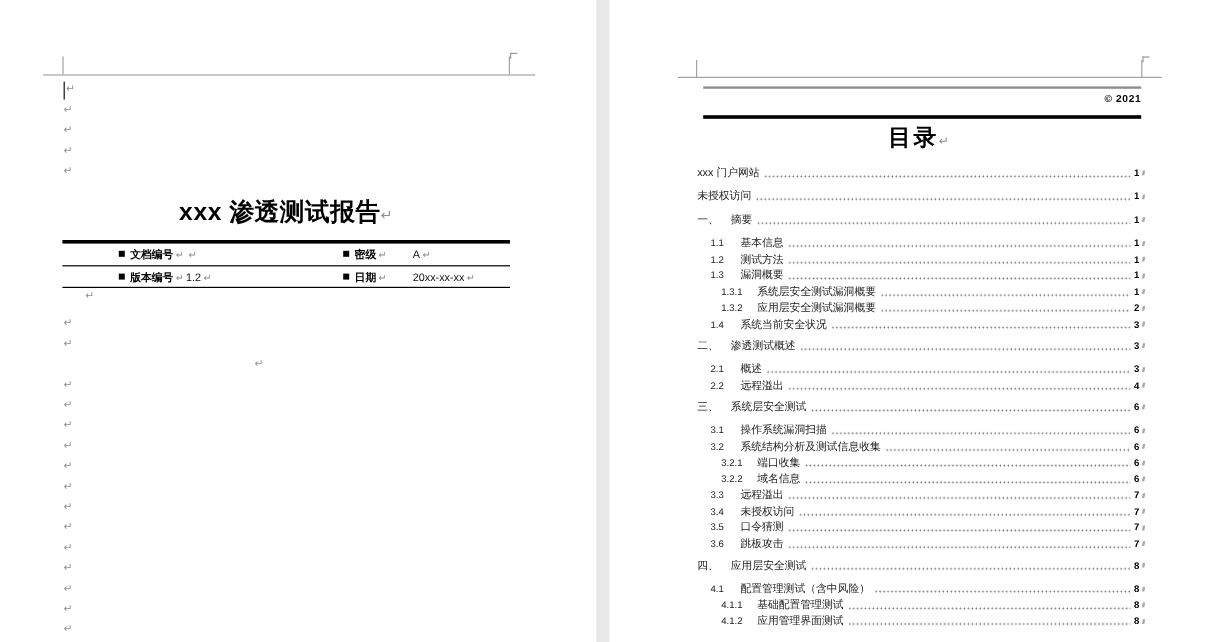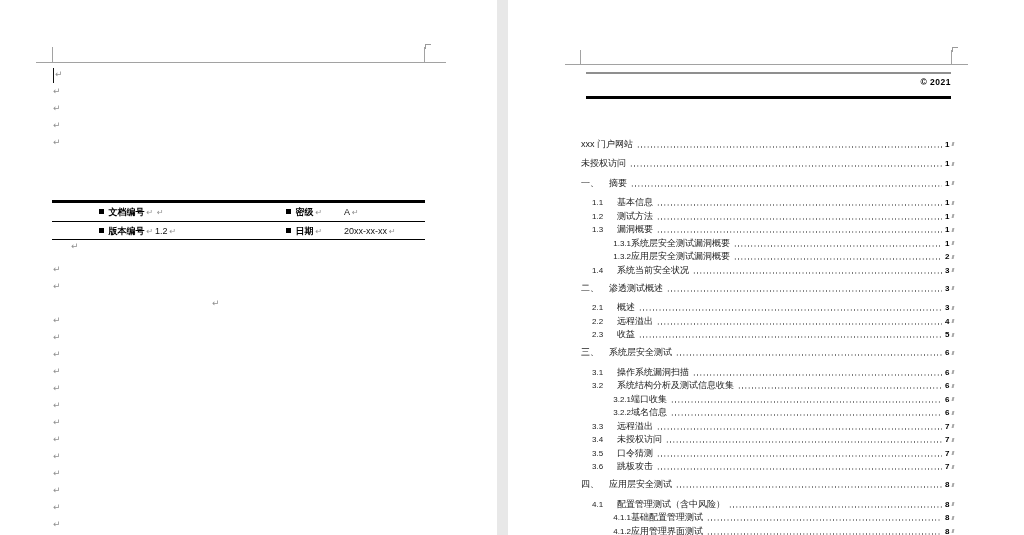--- a/index.html
+++ b/index.html
@@ -42,21 +42,21 @@
   .toc-title .inline-pmark{font-size:10px;letter-spacing:0;}
 
   
   .toc-list{position:absolute;left:73px;top:133px;width:372px;}
   .trow{display:flex;align-items:center;height:13.5px;font-size:9px;color:#1a1a1a;white-space:nowrap;}
   .trow.sec{margin:4.5px 0 6px 0;}
   .trow .num{font-size:8px;color:#1a1a1a;}
   .trow.lv0 .num{font-size:9px;min-width:28px;}
   .trow.lv1{padding-left:11px;}
   .trow.lv1 .num{min-width:25px;}
-  .trow.lv2{padding-left:20px;text-align:right;}
+  .trow.lv2{padding-left:20px;}
   .trow.lv2 .num{min-width:30px;}
   .lead{flex:1;height:4px;margin:5px 3px 0 4px;
         background-image:radial-gradient(circle at 1.2px 2px,#777 0.7px,transparent 0.9px);
         background-size:3.3px 4px;background-repeat:repeat-x;}
   .pnum{font-size:8px;font-weight:bold;color:#000;}
   .etick{width:1.5px;height:4px;background:#a8a8a8;margin-left:2px;transform:skewX(-12deg);}
 </style>
 </head>
 <body>
 
@@ -88,20 +88,21 @@
         <span class="pmark" style="left: 53px; top: 401px;">↵</span>
         <span class="pmark" style="left: 53px; top: 418px;">↵</span>
         <span class="pmark" style="left: 53px; top: 435px;">↵</span>
         <span class="pmark" style="left: 53px; top: 452px;">↵</span>
         <span class="pmark" style="left: 53px; top: 469px;">↵</span>
         <span class="pmark" style="left: 53px; top: 486px;">↵</span>
         <span class="pmark" style="left: 53px; top: 503px;">↵</span>
         <span class="pmark" style="left: 53px; top: 520px;">↵</span>
       </div>
 
+    <div class="cover-title"><span>xxx 渗透测试报告</span><span class="inline-pmark">↵</span></div>
 
     <div class="ctable">
       <div class="sep"></div>
       <div class="tcell" style="left:4px;top:3.5px;"><span class="sq"></span><b>文档编号</b><span class="inline-pmark">↵</span></div>
       <div class="tcell" style="left:60px;top:3.5px;"><span class="tval"></span><span class="inline-pmark">↵</span></div>
       <div class="tcell" style="left:191px;top:3.5px;"><span class="sq"></span><b>密级</b><span class="inline-pmark">↵</span></div>
       <div class="tcell" style="left:249px;top:3.5px;"><span class="tval">A</span><span class="inline-pmark">↵</span></div>
       <div class="tcell" style="left:4px;top:22.5px;"><span class="sq"></span><b>版本编号</b><span class="inline-pmark">↵</span></div>
       <div class="tcell" style="left:60px;top:22.5px;"><span class="tval">1.2</span><span class="inline-pmark">↵</span></div>
       <div class="tcell" style="left:191px;top:22.5px;"><span class="sq"></span><b>日期</b><span class="inline-pmark">↵</span></div>
@@ -115,20 +116,21 @@
 
     <div class="bline" style="left:57px;top:64px;width:403px;height:1px;"></div>
     <div class="bline" style="left:72px;top:50px;width:1px;height:15px;"></div>
     <div class="bline" style="left:443px;top:50px;width:1px;height:15px;"></div>
     <div class="flagmark" style="left:444px;top:47px;"></div>
 
     <div class="hdr-line"></div>
     <div class="hdr-year">© 2021</div>
     <div class="black-rule"></div>
 
+    <div class="toc-title"><span>目录</span><span class="inline-pmark">↵</span></div>
 
     <div class="toc-list" id="toc-list">
         <div class="trow lv0 sec">
           <span class="ttext">xxx 门户网站</span>
           <span class="lead"></span>
           <span class="pnum">1</span>
           <span class="etick"></span>
         </div>
         <div class="trow lv0 sec">
           <span class="ttext">未授权访问</span>
@@ -197,27 +199,20 @@
           <span class="ttext">概述</span>
           <span class="lead"></span>
           <span class="pnum">3</span>
           <span class="etick"></span>
         </div>
         <div class="trow lv1">
           <span class="num">2.2</span>
           <span class="ttext">远程溢出</span>
           <span class="lead"></span>
           <span class="pnum">4</span>
-          <span class="etick"></span>
-        </div>
-        <div class="trow lv1">
-          <span class="num">2.3</span>
-          <span class="ttext">收益</span>
-          <span class="lead"></span>
-          <span class="pnum">5</span>
           <span class="etick"></span>
         </div>
         <div class="trow lv0 sec">
           <span class="num">三、</span>
           <span class="ttext">系统层安全测试</span>
           <span class="lead"></span>
           <span class="pnum">6</span>
           <span class="etick"></span>
         </div>
         <div class="trow lv1">

